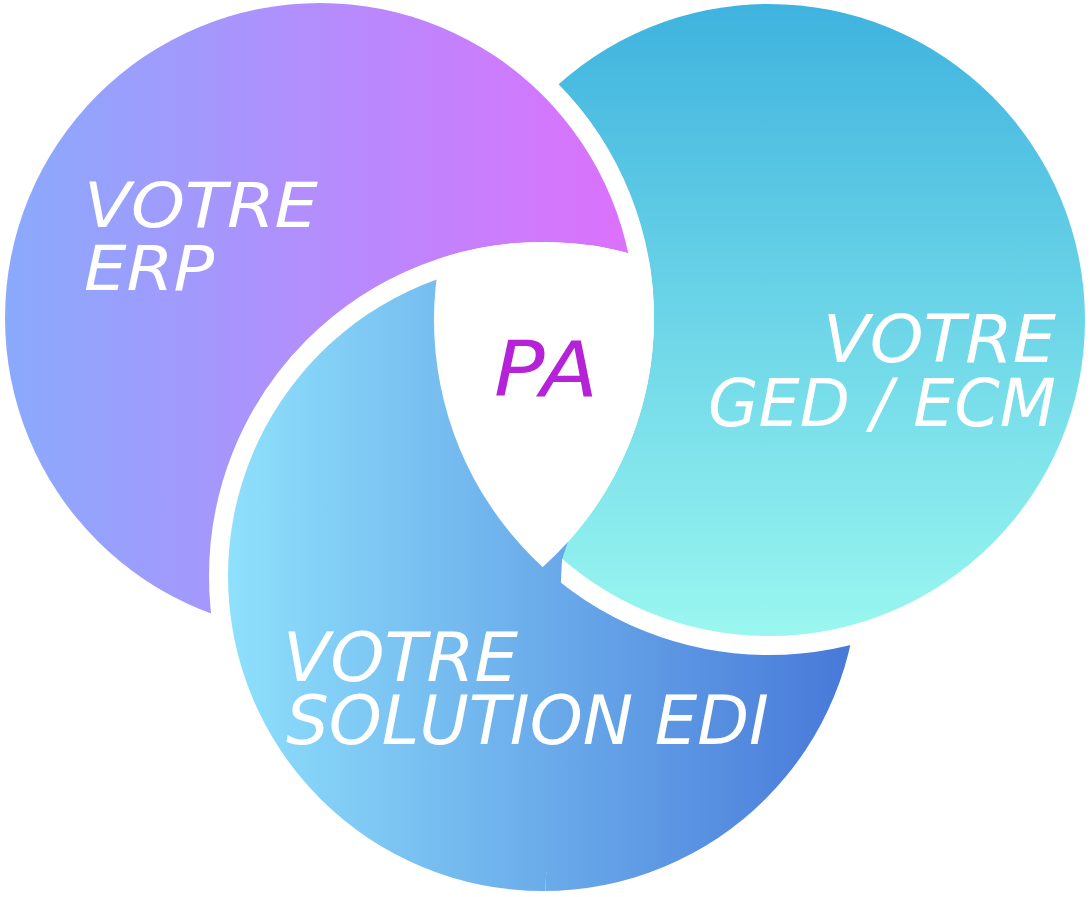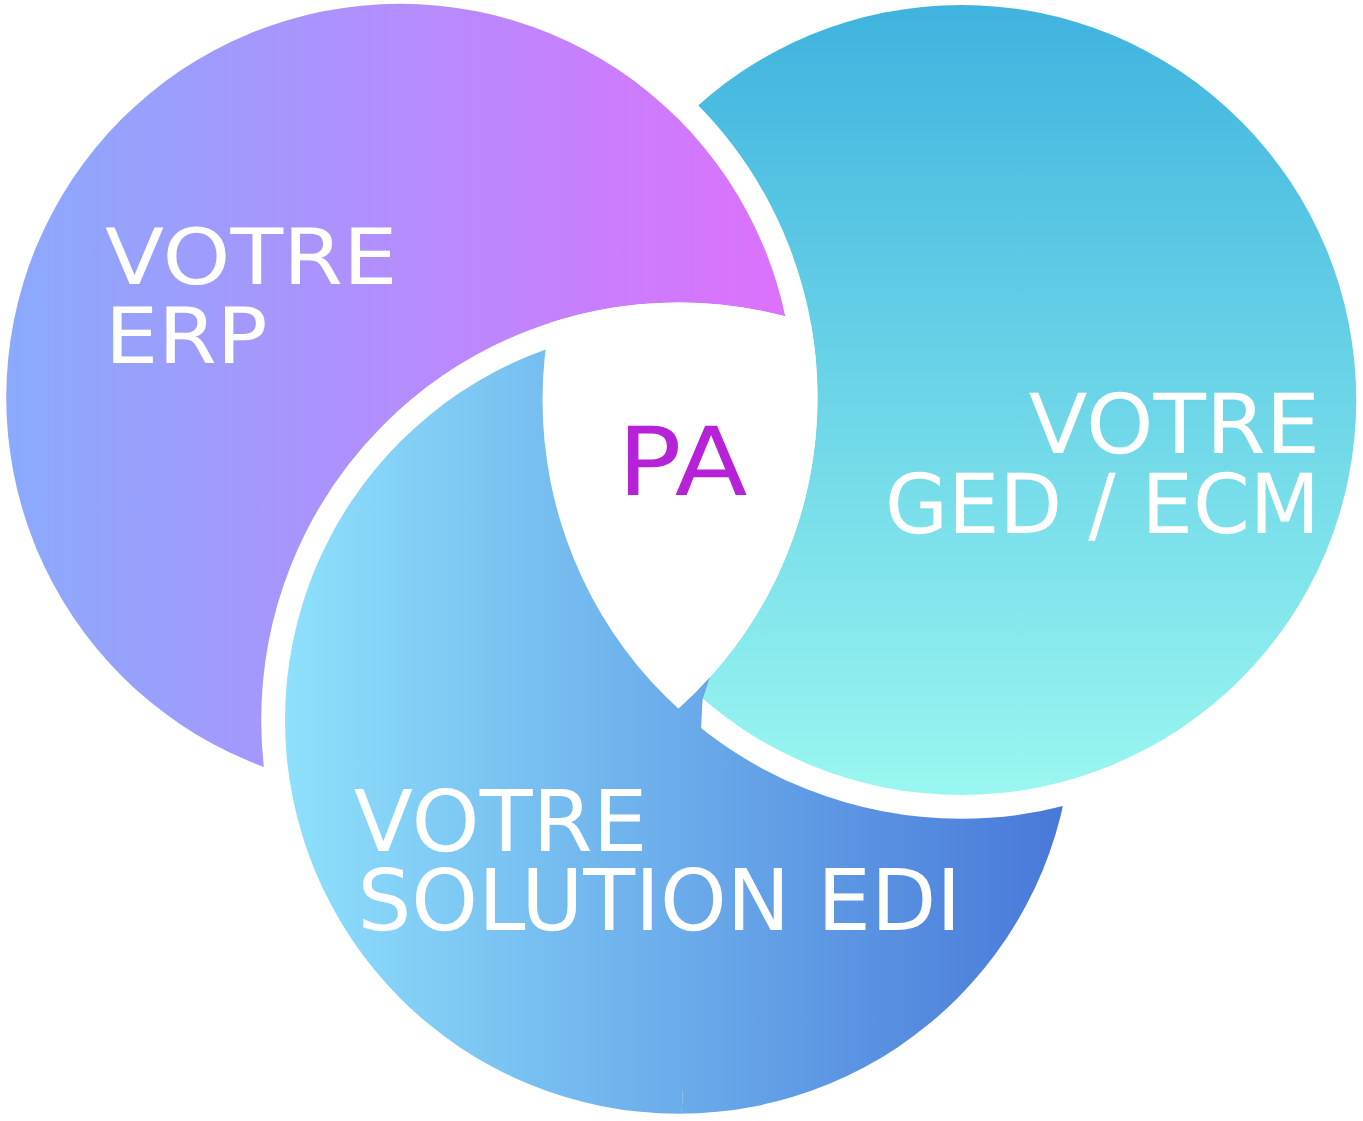--- a/index.html
+++ b/index.html
@@ -1,17 +1,17 @@
 <!DOCTYPE html>
 <html><head>
 <meta charset="utf-8">
 <style>
   html, body { margin: 0; padding: 0; background: #ffffff; }
   body { width: 1090px; height: 897px; overflow: hidden; }
-  #stage { position: relative; width: 1090px; height: 897px; }
+  #stage { position: relative; width: 1090px; height: 897px; font-style: italic; }
   svg { display: block; }
   .lbl { font-family: "DejaVu Sans", sans-serif; fill: #ffffff; }
   .center-lbl { font-family: "DejaVu Sans", sans-serif; }
 </style>
 </head>
 <body>
 
 <div id="stage">
 <svg width="1090" height="897" viewBox="0 0 1090 897" xmlns="http://www.w3.org/2000/svg">
   <defs>

